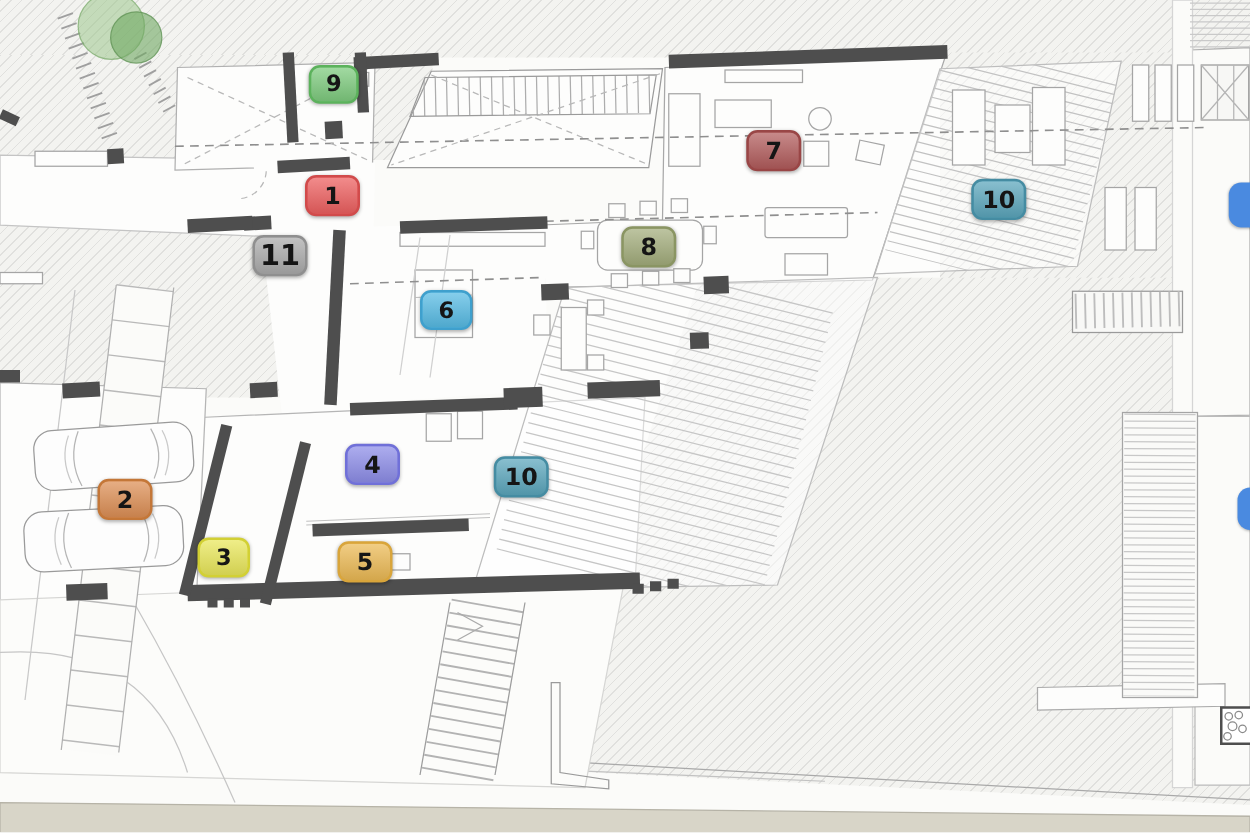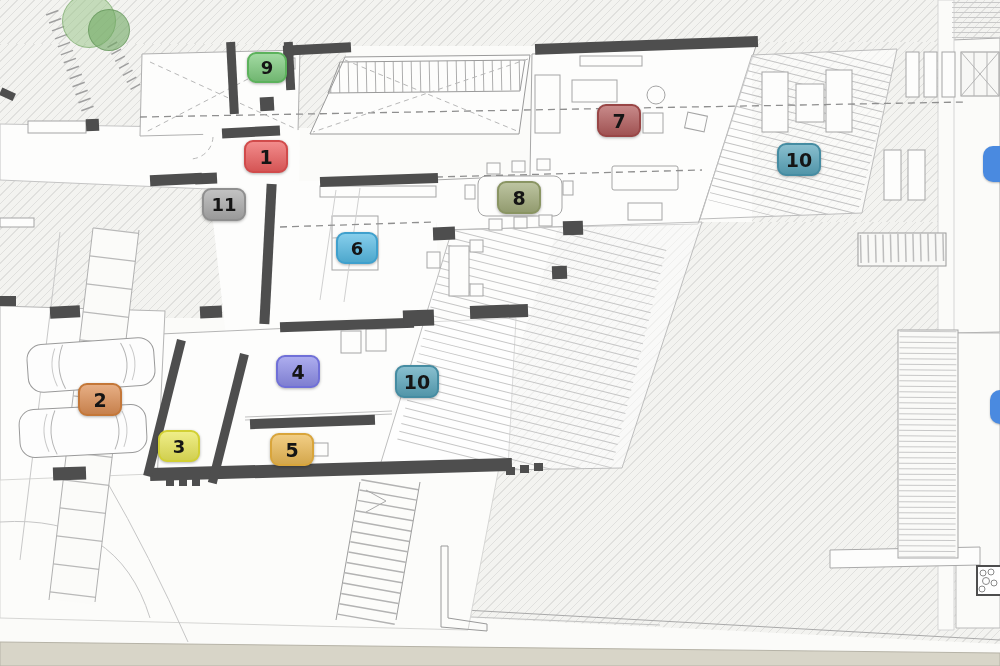--- a/index.html
+++ b/index.html
@@ -220,18 +220,18 @@
       <div class="marker" style="left: 78px; top: 383px; width: 40px; height: 29px; background-color: rgb(221, 143, 85); border-color: rgb(196, 119, 56); font-size: 19px;">2</div>
       <div class="marker" style="left: 158px; top: 430px; width: 38px; height: 28px; background-color: rgb(233, 231, 90); border-color: rgb(210, 208, 52); font-size: 18px;">3</div>
       <div class="marker" style="left: 276px; top: 355px; width: 40px; height: 29px; background-color: rgb(141, 141, 232); border-color: rgb(112, 112, 216); font-size: 19px;">4</div>
       <div class="marker" style="left: 270px; top: 433px; width: 40px; height: 29px; background-color: rgb(236, 186, 85); border-color: rgb(217, 165, 59); font-size: 19px;">5</div>
       <div class="marker" style="left: 336px; top: 232px; width: 38px; height: 28px; background-color: rgb(87, 187, 228); border-color: rgb(63, 160, 205); font-size: 18px;">6</div>
       <div class="marker" style="left: 597px; top: 104px; width: 40px; height: 29px; background-color: rgb(178, 92, 92); border-color: rgb(153, 70, 70); font-size: 19px;">7</div>
       <div class="marker" style="left: 497px; top: 181px; width: 40px; height: 29px; background-color: rgb(163, 173, 124); border-color: rgb(138, 149, 99); font-size: 19px;">8</div>
       <div class="marker" style="left: 247px; top: 52px; width: 36px; height: 27px; background-color: rgb(126, 203, 126); border-color: rgb(92, 178, 92); font-size: 18px;">9</div>
       <div class="marker" style="left: 777px; top: 143px; width: 40px; height: 29px; background-color: rgb(91, 166, 188); border-color: rgb(69, 140, 162); font-size: 19px;">10</div>
       <div class="marker" style="left: 395px; top: 365px; width: 40px; height: 29px; background-color: rgb(91, 166, 188); border-color: rgb(69, 140, 162); font-size: 19px;">10</div>
-      <div class="marker" style="left: 202px; top: 188px; width: 40px; height: 29px; background-color: rgb(171, 171, 171); border-color: rgb(143, 143, 143); font-size: 18px;">11</div>
+      <div class="marker" style="left: 202px; top: 188px; width: 40px; height: 29px; background-color: rgb(171, 171, 171); border-color: rgb(143, 143, 143); font-size: 23px;">11</div>
       <div class="pool" style="left: 983px; top: 146px; width: 30px; height: 36px; background: rgb(74, 138, 224);"></div>
       <div class="pool" style="left: 990px; top: 390px; width: 26px; height: 34px; background: rgb(74, 138, 224);"></div>
     </div>
 
 </div>
 
 </body></html>

